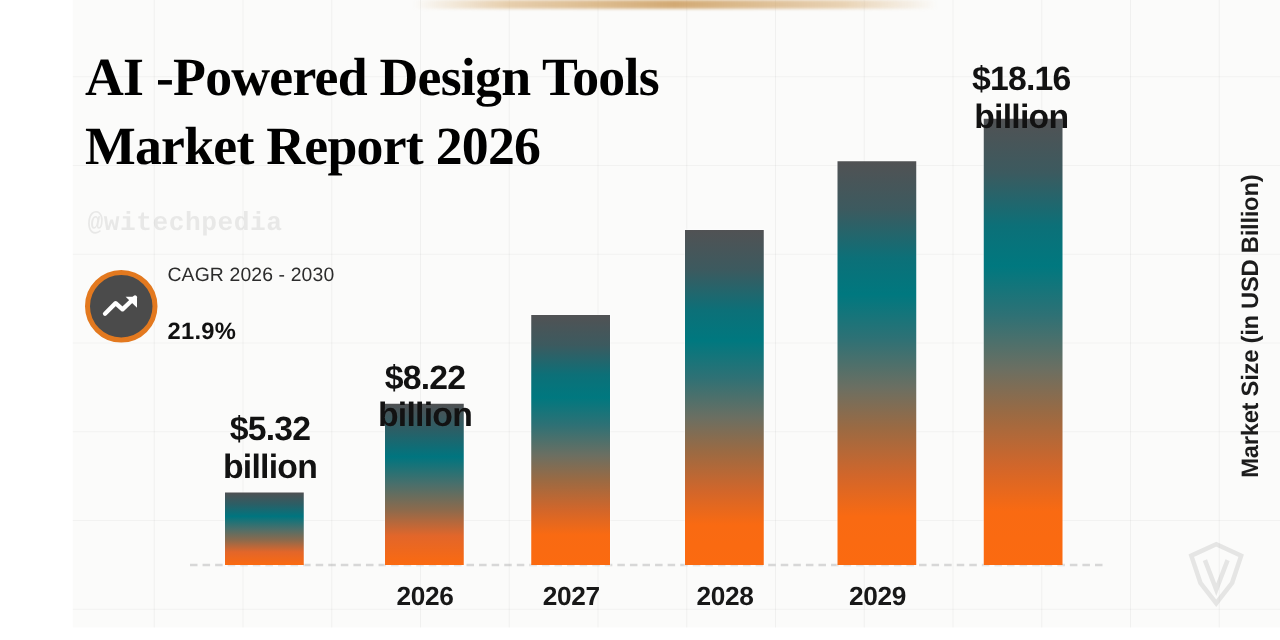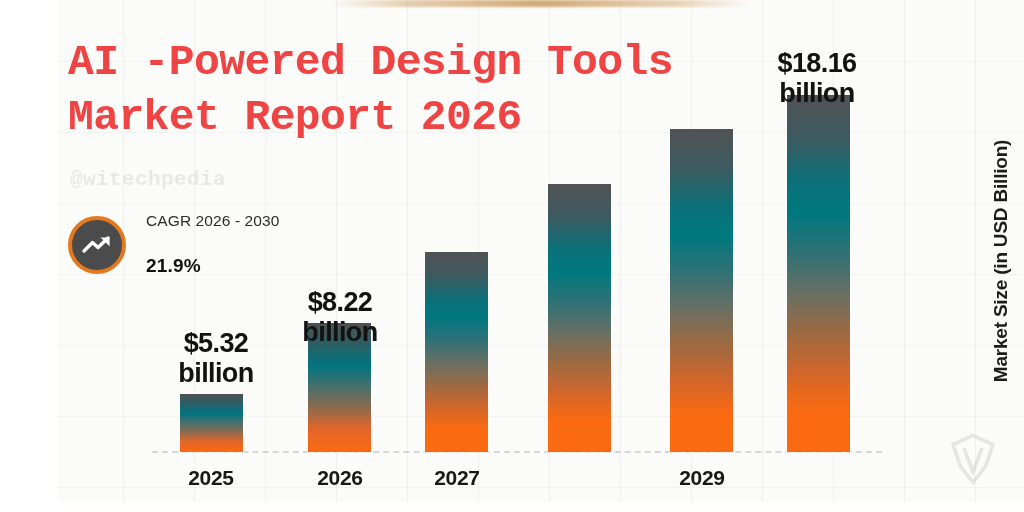--- a/index.html
+++ b/index.html
@@ -25,42 +25,42 @@
     position:absolute;left:330px;top:0;width:420px;height:7px;
     background:linear-gradient(to right, rgba(255,255,255,0) 0%, rgba(214,170,110,.55) 18%, rgba(196,142,70,.75) 50%, rgba(214,170,110,.5) 82%, rgba(255,255,255,0) 100%);
     filter:blur(1.2px);
   }
   #leftmask{position:absolute;left:0;top:0;width:58px;height:512px;background:#ffffff;}
   #bottommask{position:absolute;left:0;bottom:0;width:1024px;height:10px;background:#ffffff;}
 
   
   #title{
     position:absolute;left:68px;top:36px;width:620px;
-    font-family:Liberation Mono, monospace;
+    font-family:Liberation Serif, serif;
     font-weight:bold;
     font-size:43px;line-height:1.27;
     letter-spacing:-0.6px;
-    color:#ef4444;
+    color:#000000;
     white-space:pre-line;
   }
 
   
   #watermark{
     position:absolute;left:70px;top:168px;
     font-family:Liberation Mono, monospace;
     font-size:21px;font-weight:bold;letter-spacing:.4px;
     color:rgba(110,110,110,0.13);
     user-select:none;
   }
   #logomark{
     position:absolute;right:22px;bottom:24px;width:58px;height:58px;opacity:.22;
   }
 
   
-  #cagr{position:absolute;left:68px;top:211px;display:flex;align-items:center;gap:20px;}
+  #cagr{position:absolute;left:68px;top:211px;display:flex;align-items:center;gap:8px;}
   #cagr-ring{
     width:58px;height:58px;border-radius:50%;
     background:#4b4b4b;
     border:4px solid #e3791f;
     display:flex;align-items:center;justify-content:center;
     box-sizing:border-box;flex:0 0 auto;
   }
   #cagr-text{display:flex;flex-direction:column;justify-content:center;}
   #cagr-label{font-size:15.5px;color:#2c2c2c;line-height:1.35;letter-spacing:.1px;}
   #cagr-value{font-size:19px;font-weight:bold;color:#111111;line-height:1.3;letter-spacing:.2px;margin-top:22px;}
@@ -168,23 +168,23 @@
     <div class="bar-group" style="left:548px;">
       <div class="bar" style="height:268px;"></div>
     </div>
     <div class="bar-group" style="left:670px;">
       <div class="bar" style="height:323px;"></div>
     </div>
     <div class="bar-group" style="left:787px;">
       <div class="bar" style="height:357px;"></div>
     </div>
 
-    <div class="tick" style="left:146px;">2025</div>
     <div class="tick" style="left:275px;">2026</div>
     <div class="tick" style="left:392px;">2027</div>
+    <div class="tick" style="left:515px;">2028</div>
     <div class="tick" style="left:637px;">2029</div>
 
     <div class="callout" style="left:146px;top:300px;width:140px;">$5.32
 billion</div>
     <div class="callout" style="left:270px;top:259px;width:140px;">$8.22
 billion</div>
     <div class="callout" style="left:742px;top:20px;width:150px;">$18.16
 billion</div>
   </div>
 

